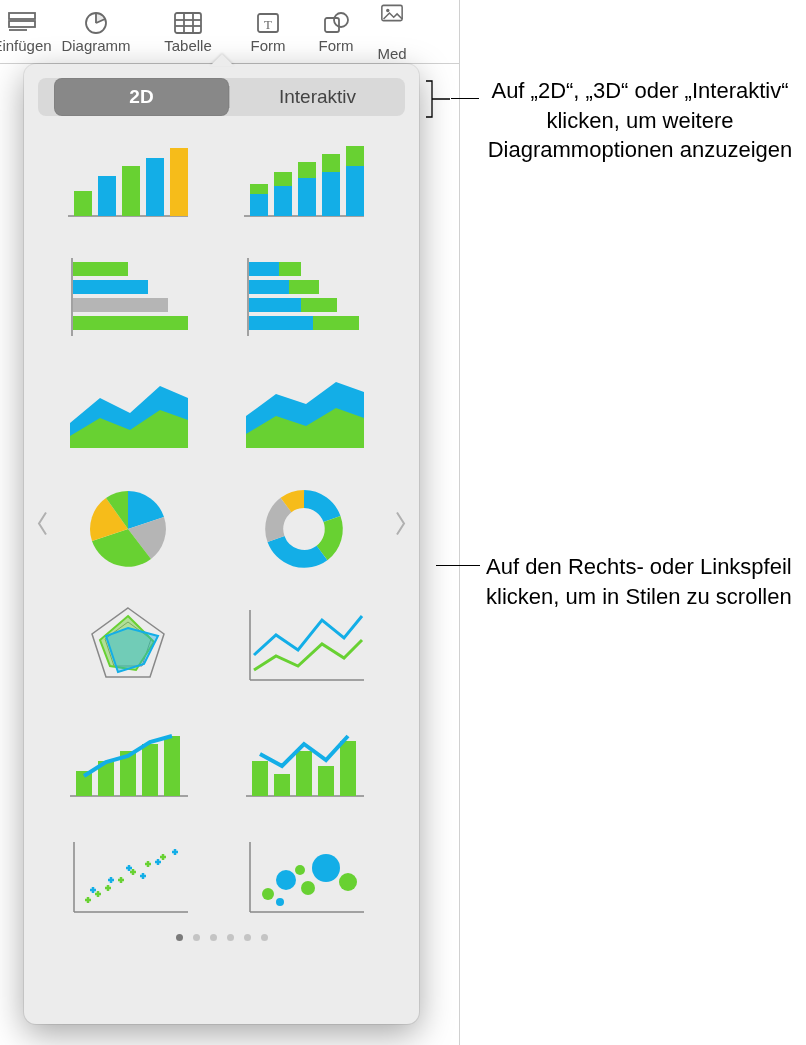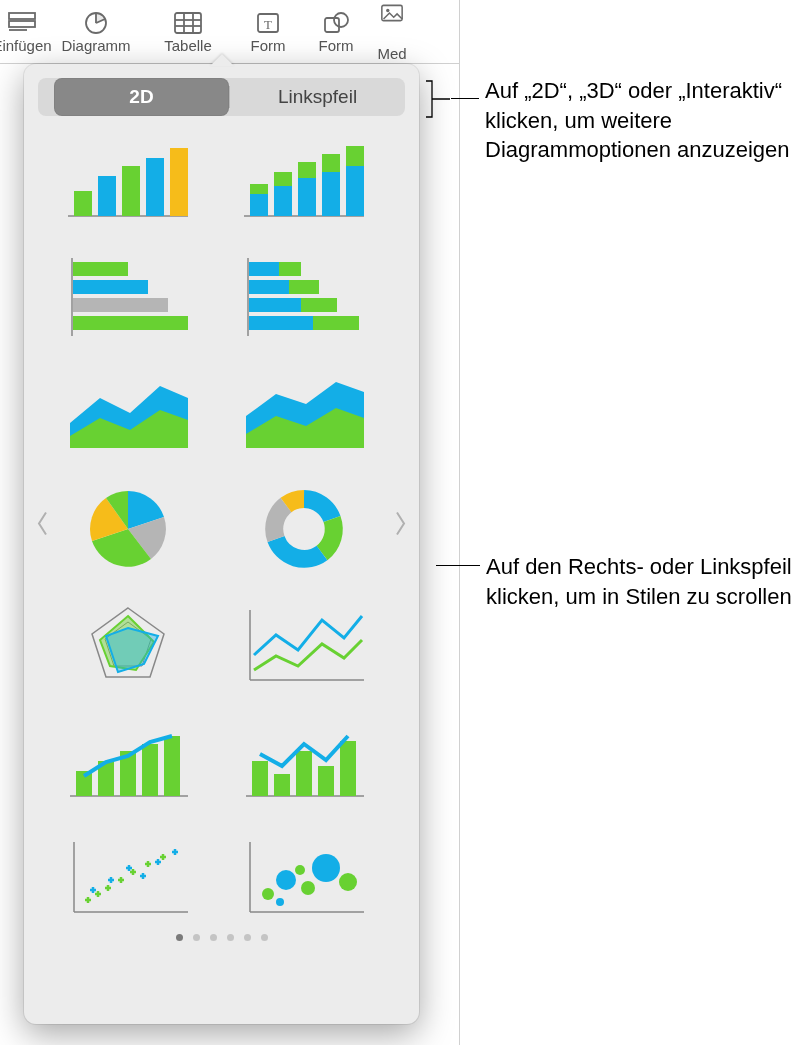--- a/index.html
+++ b/index.html
@@ -140,21 +140,21 @@
     top: 79px;
     width: 30px;
     height: 40px;
   }
   .callout {
     position:absolute;
     font-size: 22px;
     color:#000;
     line-height:1.35;
   }
-  .callout.c1 { left: 485px; top: 76px; width: 310px;}
+  .callout.c1 { left: 485px; top: 76px; width: 310px; text-align: center;}
   .callout.c2 { left: 486px; top: 552px; width: 314px;}
   .arrow-line {
     position:absolute;
     background:#000;
     height:1px;
   }
   .arrow-line.l2 { left: 436px; top: 565px; width: 44px; }
 </style>
 </head>
 <body>
@@ -209,21 +209,21 @@
           <path d="M5 20 L12 13 L17 18 L21 14 L27 20"></path>
       </svg>
       <span>Med</span>
     </div>
   </div>
 
   <div class="popover">
     <div class="seg-control">
       <div class="seg-item selected">2D</div>
       <div class="seg-divider"></div>
-      <div class="seg-item">Linkspfeil</div>
+      <div class="seg-item">Interaktiv</div>
     </div>
 
     <div style="position:relative;">
       <div class="nav-arrow left">
         <svg width="14" height="30" viewBox="0 0 14 30">
             <path d="M11 4 L4 15 L11 26" fill="none" stroke="#b0b0b0" stroke-width="2"></path>
           </svg>
       </div>
       <div class="nav-arrow right">
         <svg width="14" height="30" viewBox="0 0 14 30">

